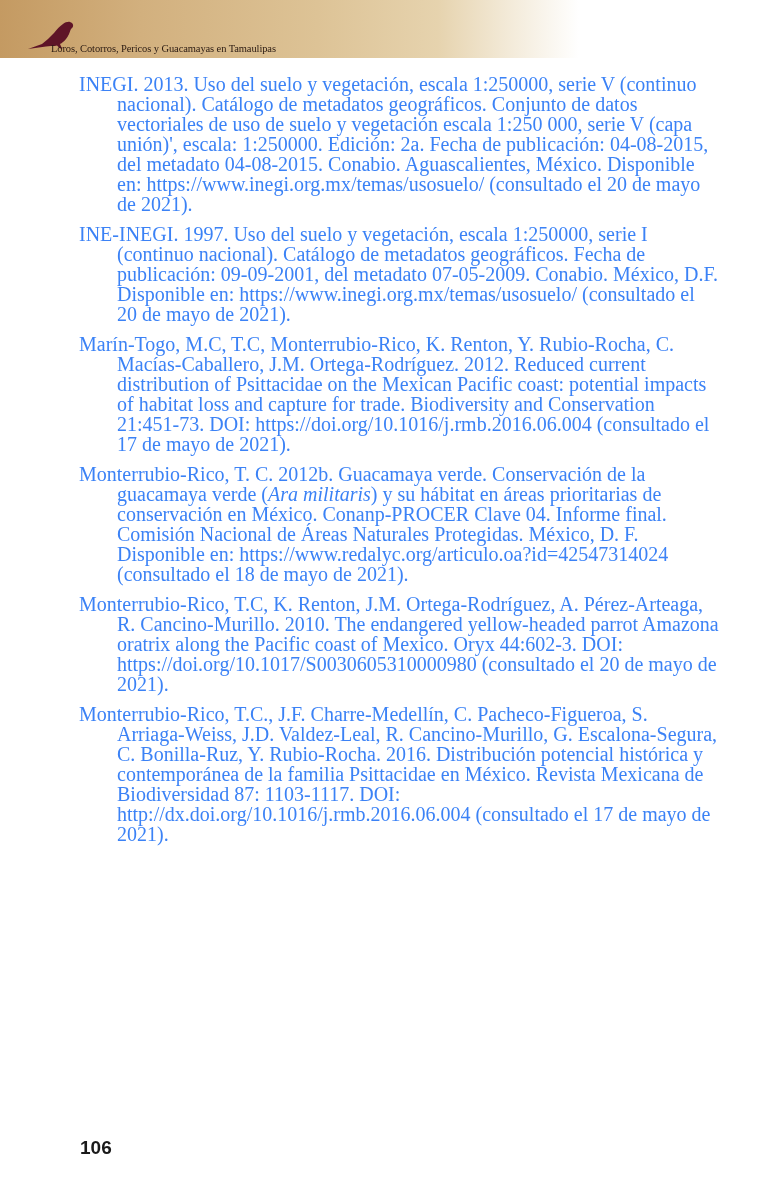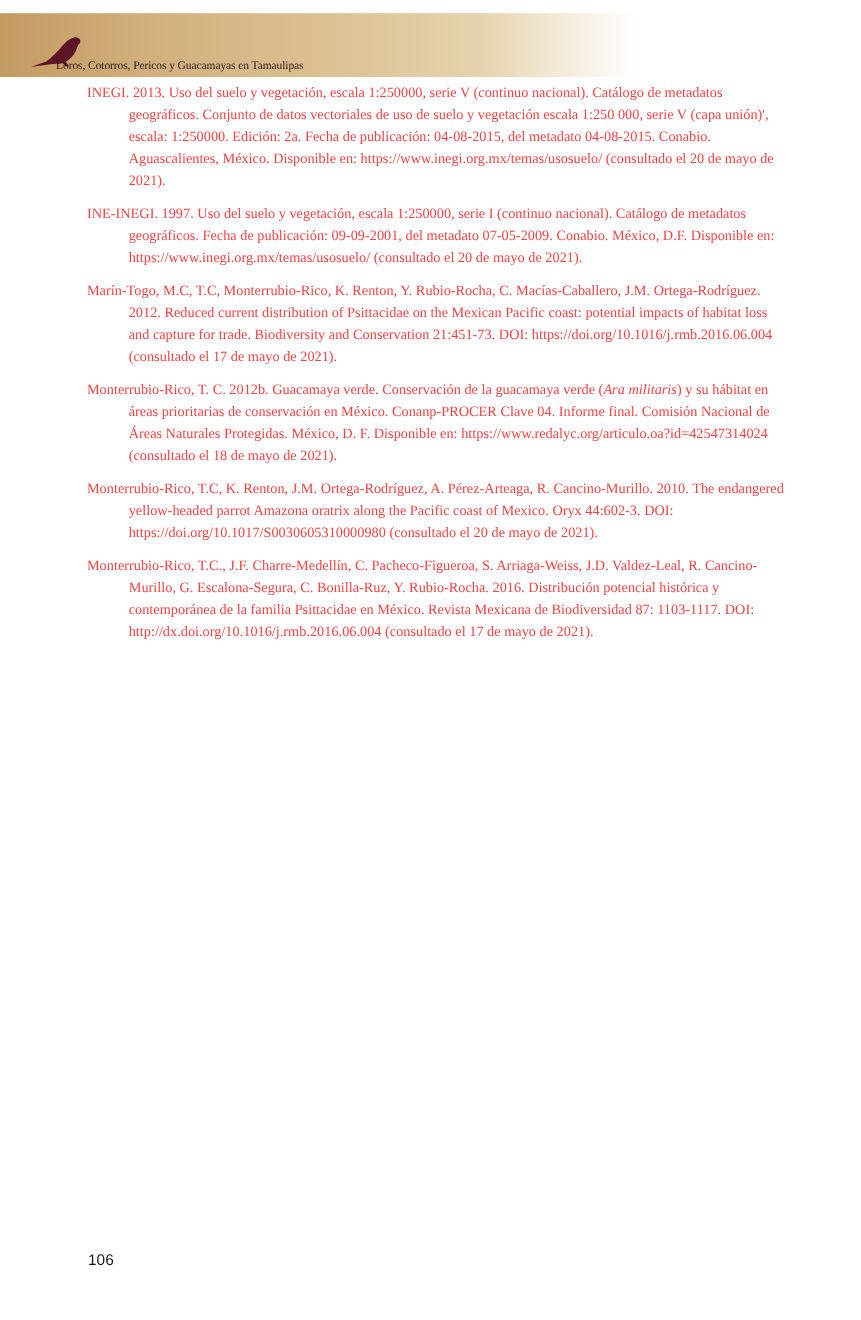--- a/index.html
+++ b/index.html
@@ -10,21 +10,21 @@
     body {
       width: 783px;
       height: 1200px;
       position: relative;
       overflow: hidden;
       font-family: "DejaVu Serif", "Liberation Serif", serif;
       color: #1e1e1e;
     }
     .header-band {
       position: absolute;
-      left: 0; top: 12px;
+      left: 0; top: 0;
       width: 706px;
       height: 58px;
       background: linear-gradient(to right,
         #c49a62 0%,
         #d2b07e 20%,
         #ddc396 45%,
         #e6d3ae 62%,
         #f3ead8 72%,
         #ffffff 82%,
         #ffffff 100%);
@@ -47,35 +47,36 @@
       white-space: nowrap;
     }
     .refs {
       position: absolute;
       left: 79px;
       top: 74px;
       width: 640px;
     }
     .ref {
       font-family: "Liberation Serif", serif;
-      font-size: 13px;
+      font-size: 20px;
       line-height: 20px;
       padding-left: 38px;
       text-indent: -38px;
       margin: 0 0 10px 0;
-      color: #ef4444;
+      color: #3b82f6;
     }
     .ref .it { font-style: italic; }
     .page-number {
       position: absolute;
       left: 80px;
       top: 1137px;
       font-family: "Liberation Sans", sans-serif;
-      font-size: 14px;
+      font-size: 19px;
       color: #1a1a1a;
+      font-weight: bold;
     }
   </style>
 </head>
 <body>
 
 <div class="header-band">
   <svg class="bird-icon" viewBox="0 0 58 32" xmlns="http://www.w3.org/2000/svg">
     <path fill="#5e1427" d="M2 30 L16 25 C20 22 24 18 28 14 C31 10 34 7 37 5 C39 3.5 42 2.5 44 3 C46.5 3.5 47.5 5.5 47 7.5 C46.5 9 45 9.5 44.5 11 C43.5 14 42.5 17 40 20 C38 22.5 36 24 34 25 L35.5 28.5 L38 29 L34 29.5 L31 26.5 C29 27 27 27.2 25 27 L20 27.5 Z"></path>
   </svg>
   <span class="running-title">Loros, Cotorros, Pericos y Guacamayas en Tamaulipas</span>

